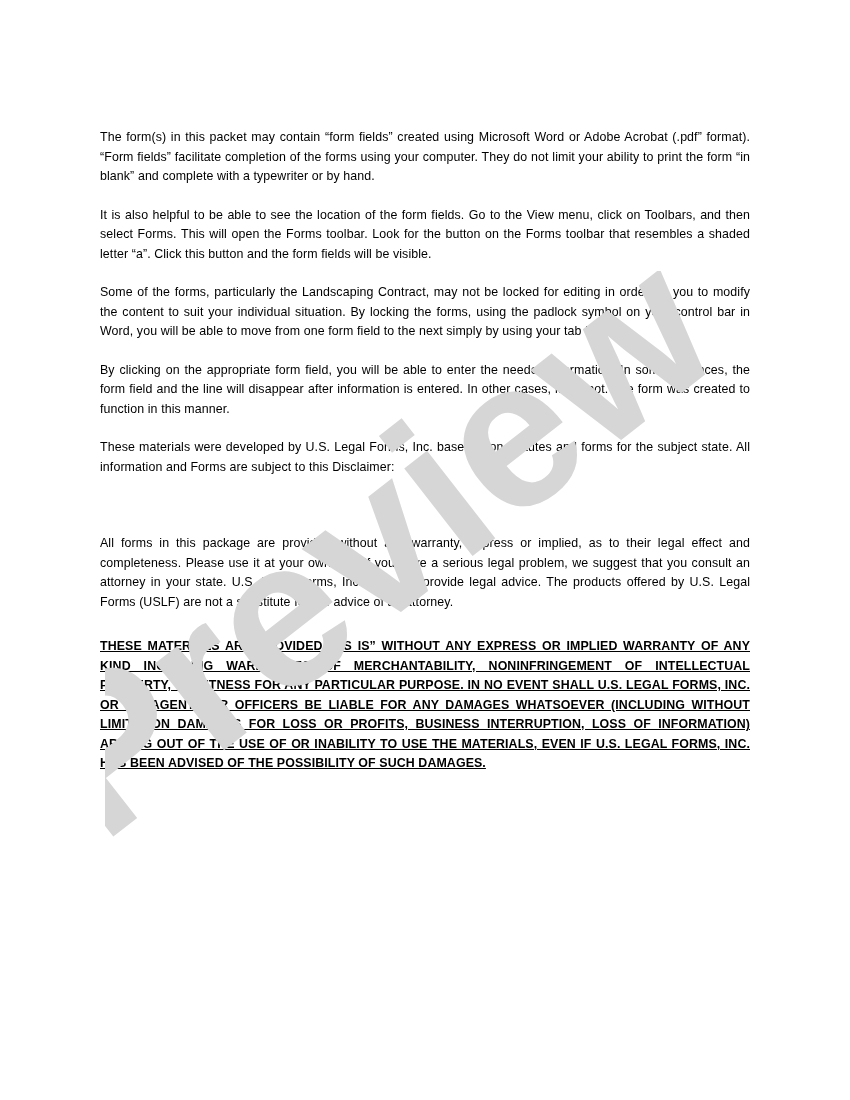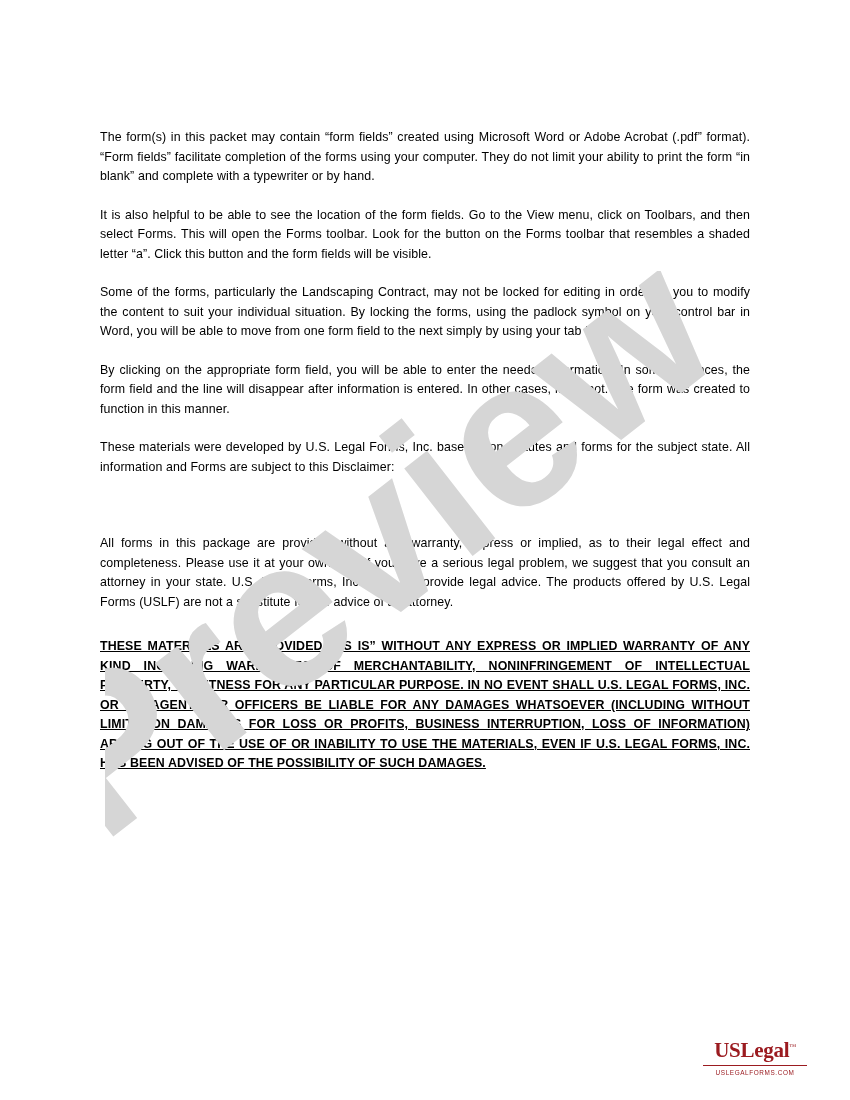--- a/index.html
+++ b/index.html
@@ -144,21 +144,14 @@
     <p class="para caps">THESE MATERIALS ARE PROVIDED “AS IS” WITHOUT ANY EXPRESS OR IMPLIED WARRANTY OF ANY KIND INCLUDING WARRANTIES OF MERCHANTABILITY, NONINFRINGEMENT OF INTELLECTUAL PROPERTY, OR FITNESS FOR ANY PARTICULAR PURPOSE.  IN NO EVENT SHALL U.S. LEGAL FORMS, INC. OR ITS AGENTS OR OFFICERS BE LIABLE FOR ANY DAMAGES WHATSOEVER (INCLUDING WITHOUT LIMITATION DAMAGES FOR LOSS OR PROFITS, BUSINESS INTERRUPTION, LOSS OF INFORMATION) ARISING OUT OF THE USE OF OR INABILITY TO USE THE MATERIALS, EVEN IF U.S. LEGAL FORMS, INC. HAS BEEN ADVISED OF THE POSSIBILITY OF SUCH DAMAGES.</p>
 
   </div>
 
   <div class="watermark">
     <svg viewBox="0 0 620 590" xmlns="http://www.w3.org/2000/svg" aria-hidden="true">
       <text x="310" y="330" text-anchor="middle" transform="rotate(-38 310 330)" font-family="Liberation Sans, sans-serif" font-size="210" font-weight="bold" fill="#d6d6d6">Preview</text>
     </svg>
   </div>
 
-  <div class="logo-wrap">
-    <div class="logo-main">
-      <span class="us">US</span><span class="legal">Legal</span><span class="logo-tm">™</span>
-    </div>
-    <div class="logo-rule"></div>
-    <div class="logo-sub">USLEGALFORMS.COM</div>
-  </div>
 
 </div>
 
 </body></html>

